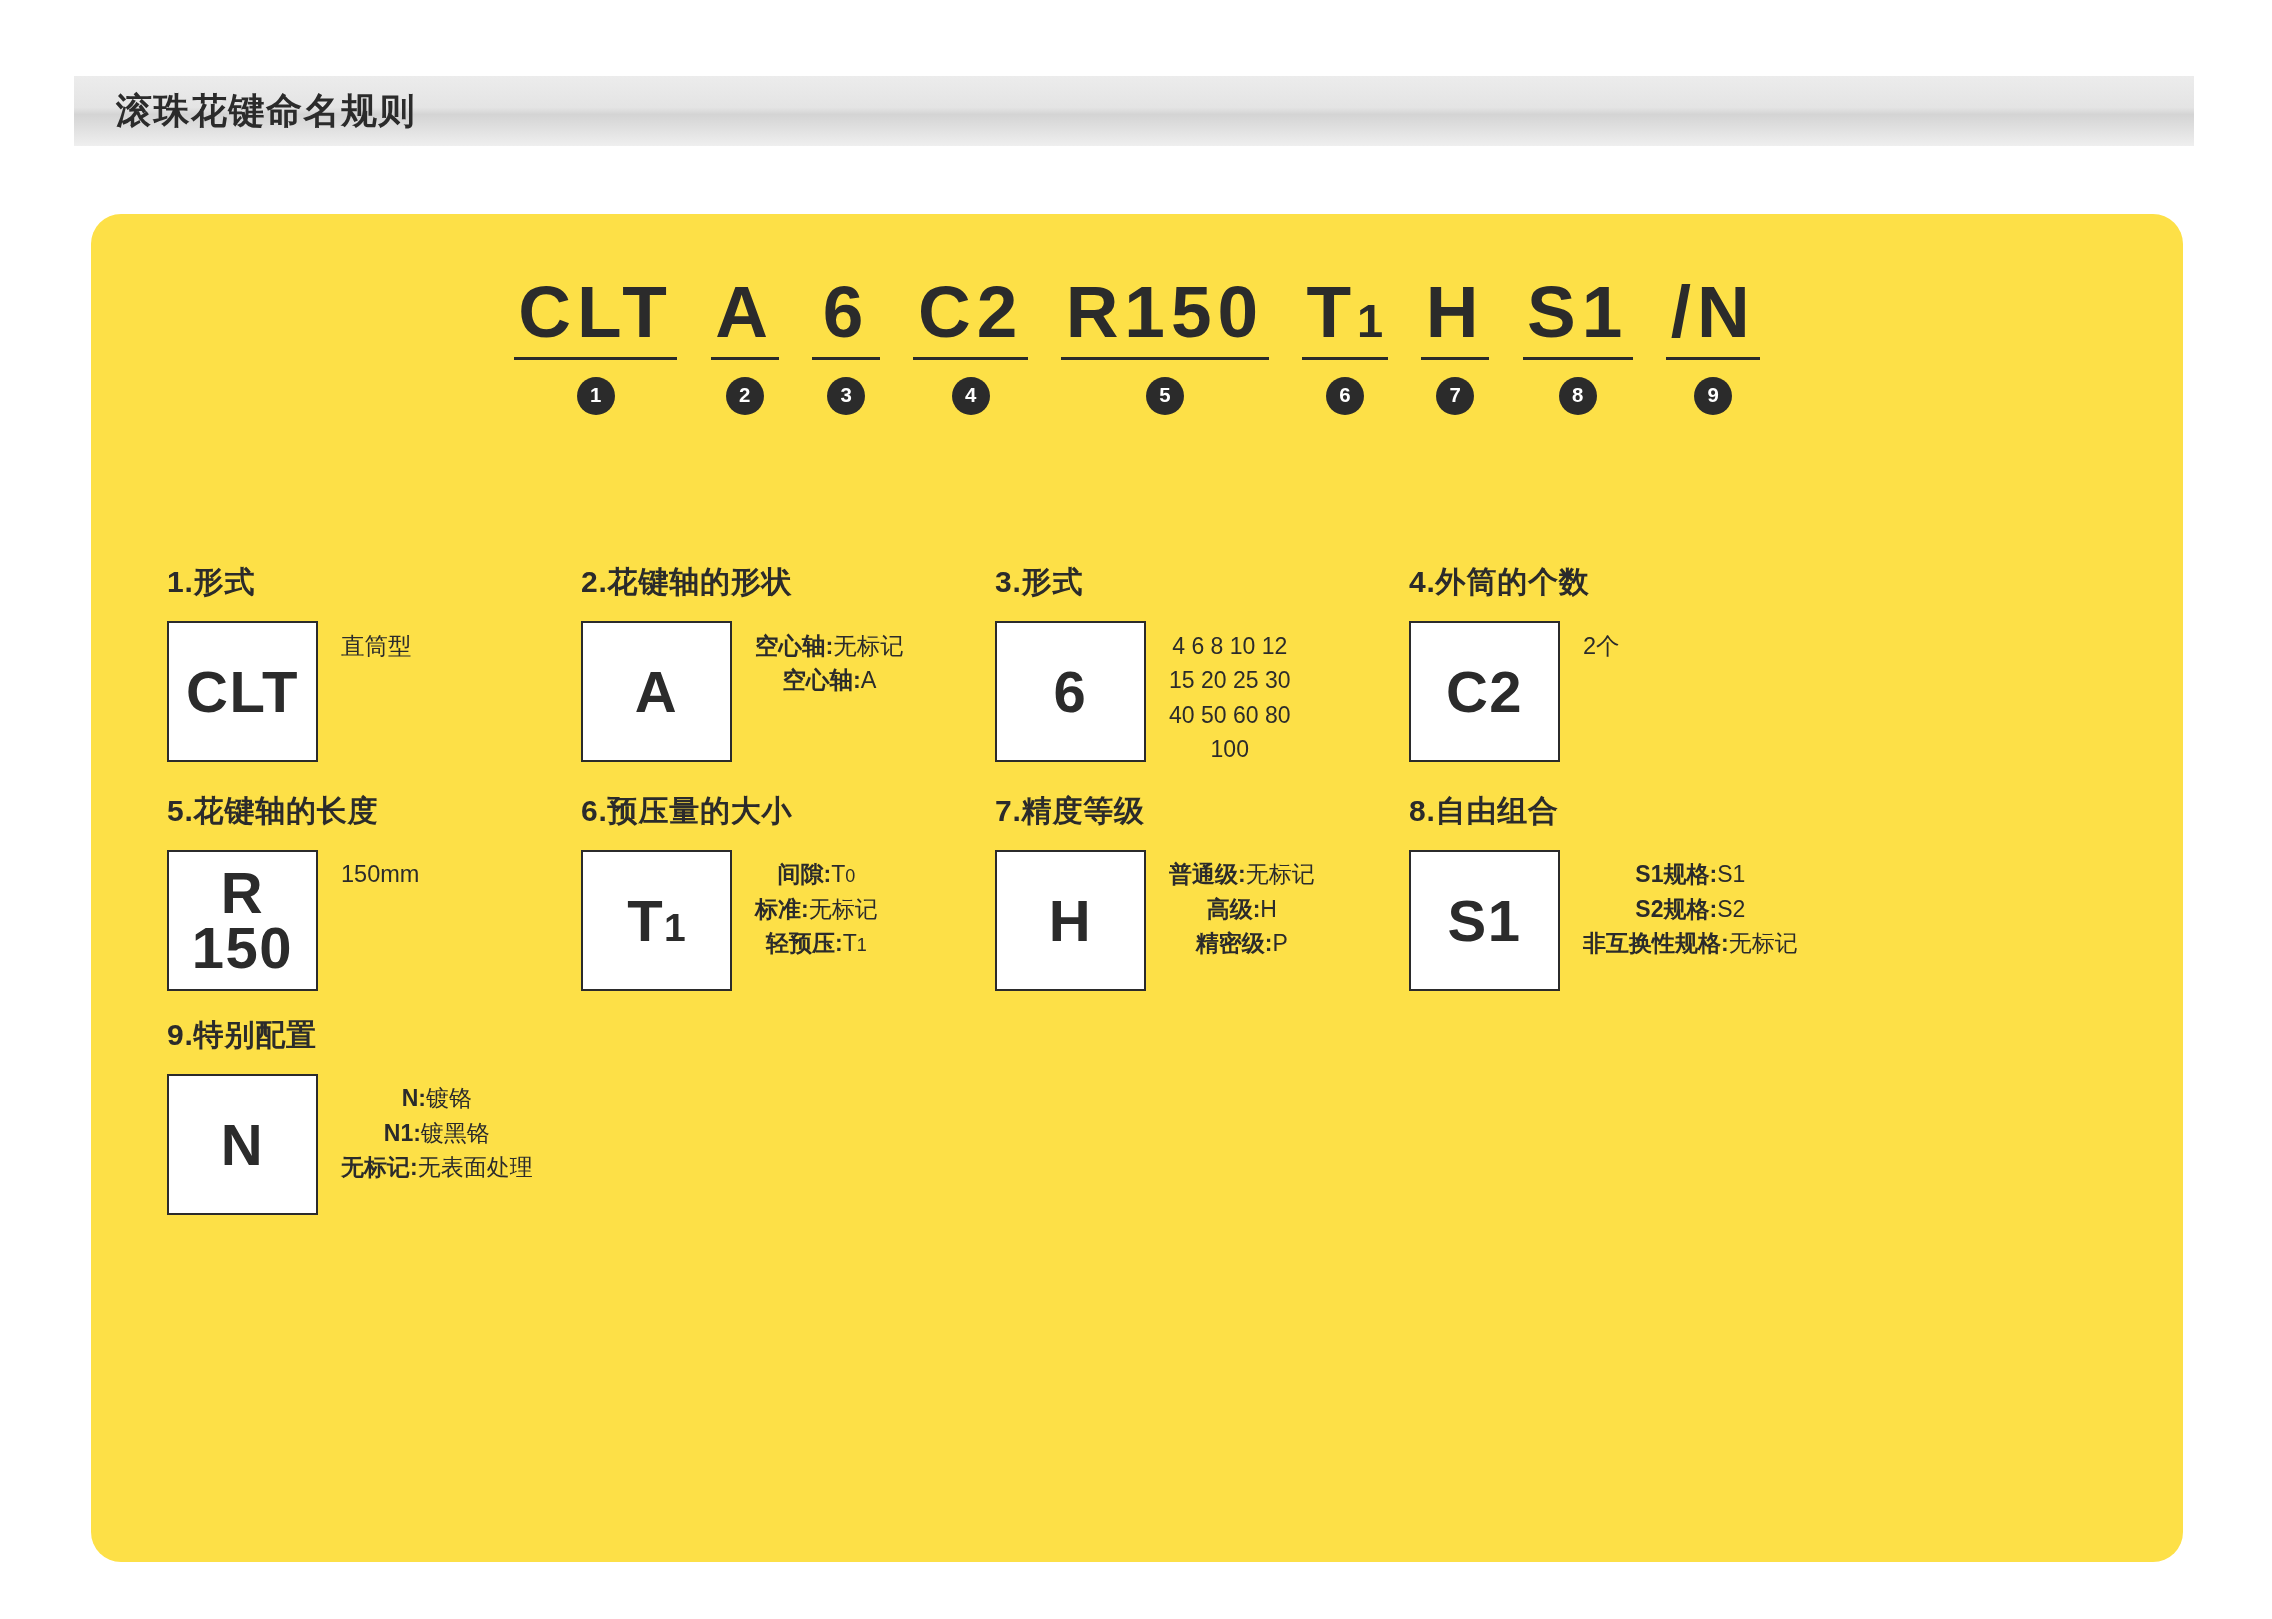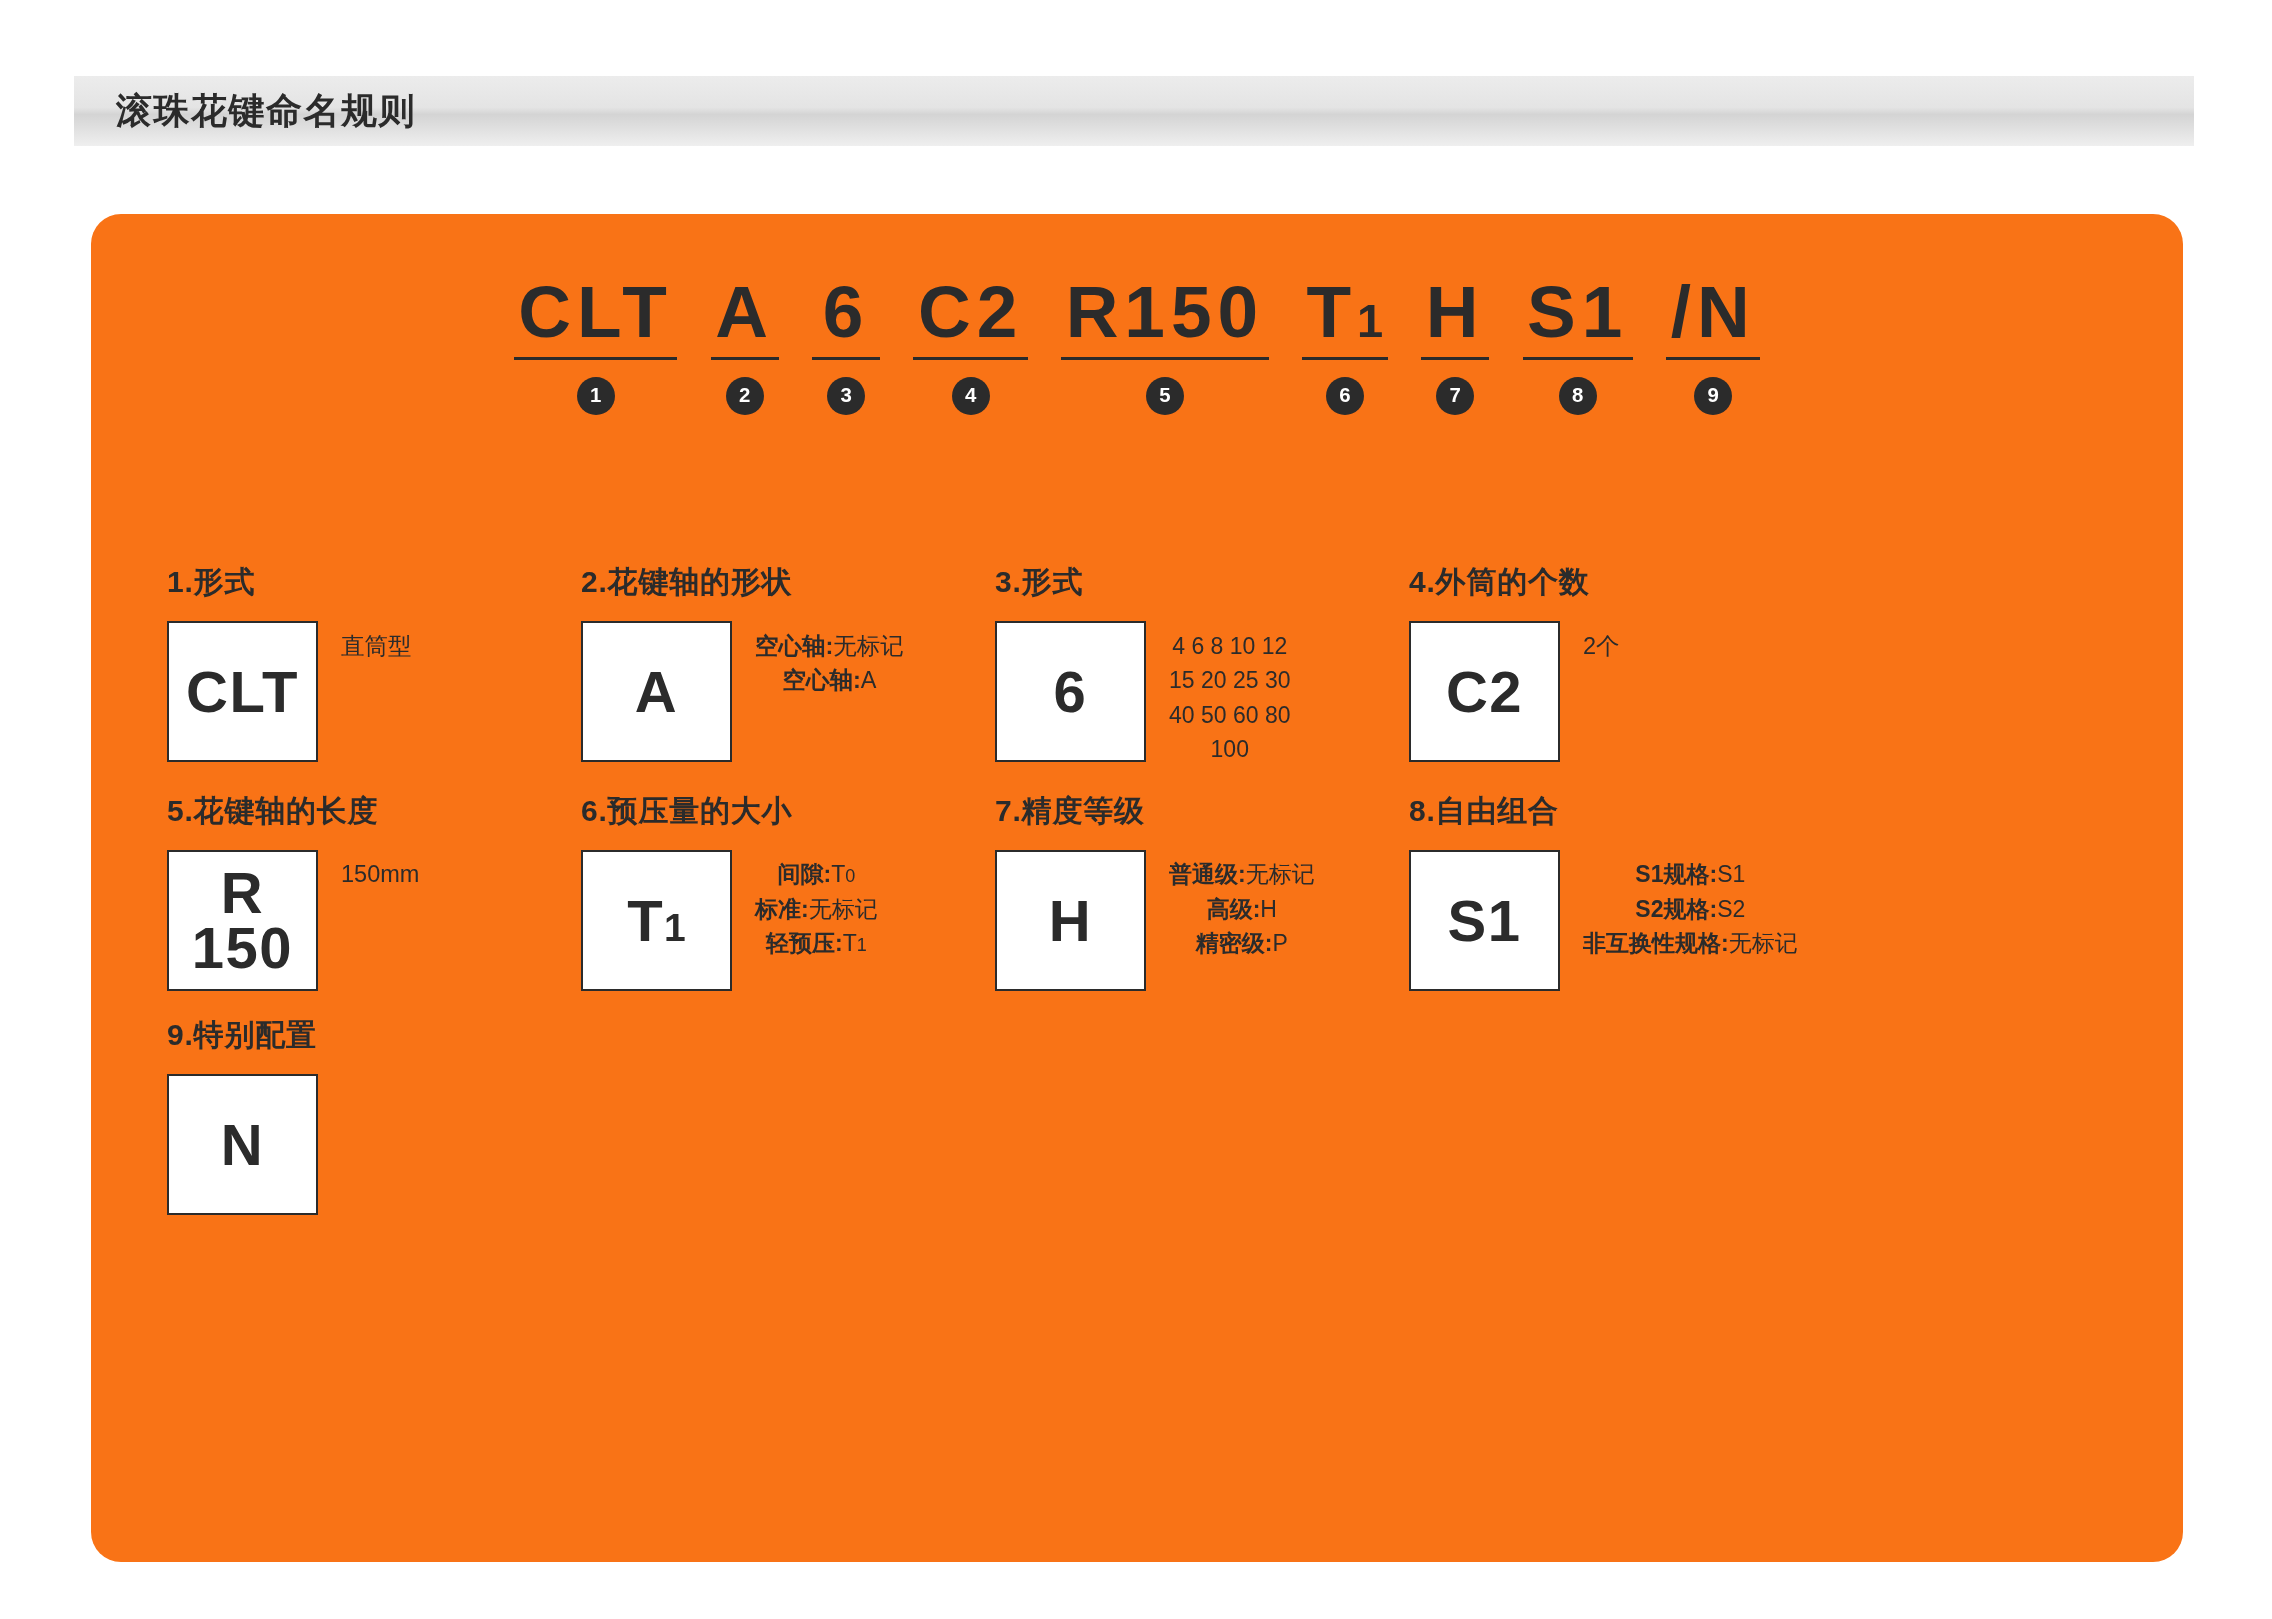--- a/index.html
+++ b/index.html
@@ -35,21 +35,21 @@
     margin-left: 42px;
   }
 
   
   .panel {
     position: absolute;
     left: 91px;
     top: 214px;
     width: 2092px;
     height: 1348px;
-    background: #f97316;
+    background: #fde047;
     border-radius: 30px;
   }
 
   
   .code-row {
     position: absolute;
     left: 0;
     top: 61px;
     width: 100%;
     display: flex;
@@ -328,18 +328,23 @@
             <div class="note-line"><b>非互换性规格:</b><span>无标记</span></div>
           </div>
         </div>
       </div>
       <div class="cell">
         <div class="cell-title">9.特别配置</div>
         <div class="cell-body">
           <div class="code-box">
             <div class="code-box-text">N</div>
           </div>
+          <div class="notes notes-small">
+            <div class="note-line"><b>N:</b><span>镀铬</span></div>
+            <div class="note-line"><b>N1:</b><span>镀黑铬</span></div>
+            <div class="note-line"><b>无标记:</b><span>无表面处理</span></div>
+          </div>
         </div>
       </div>
     </div>
 
 </div>
 
 
 </body></html>

